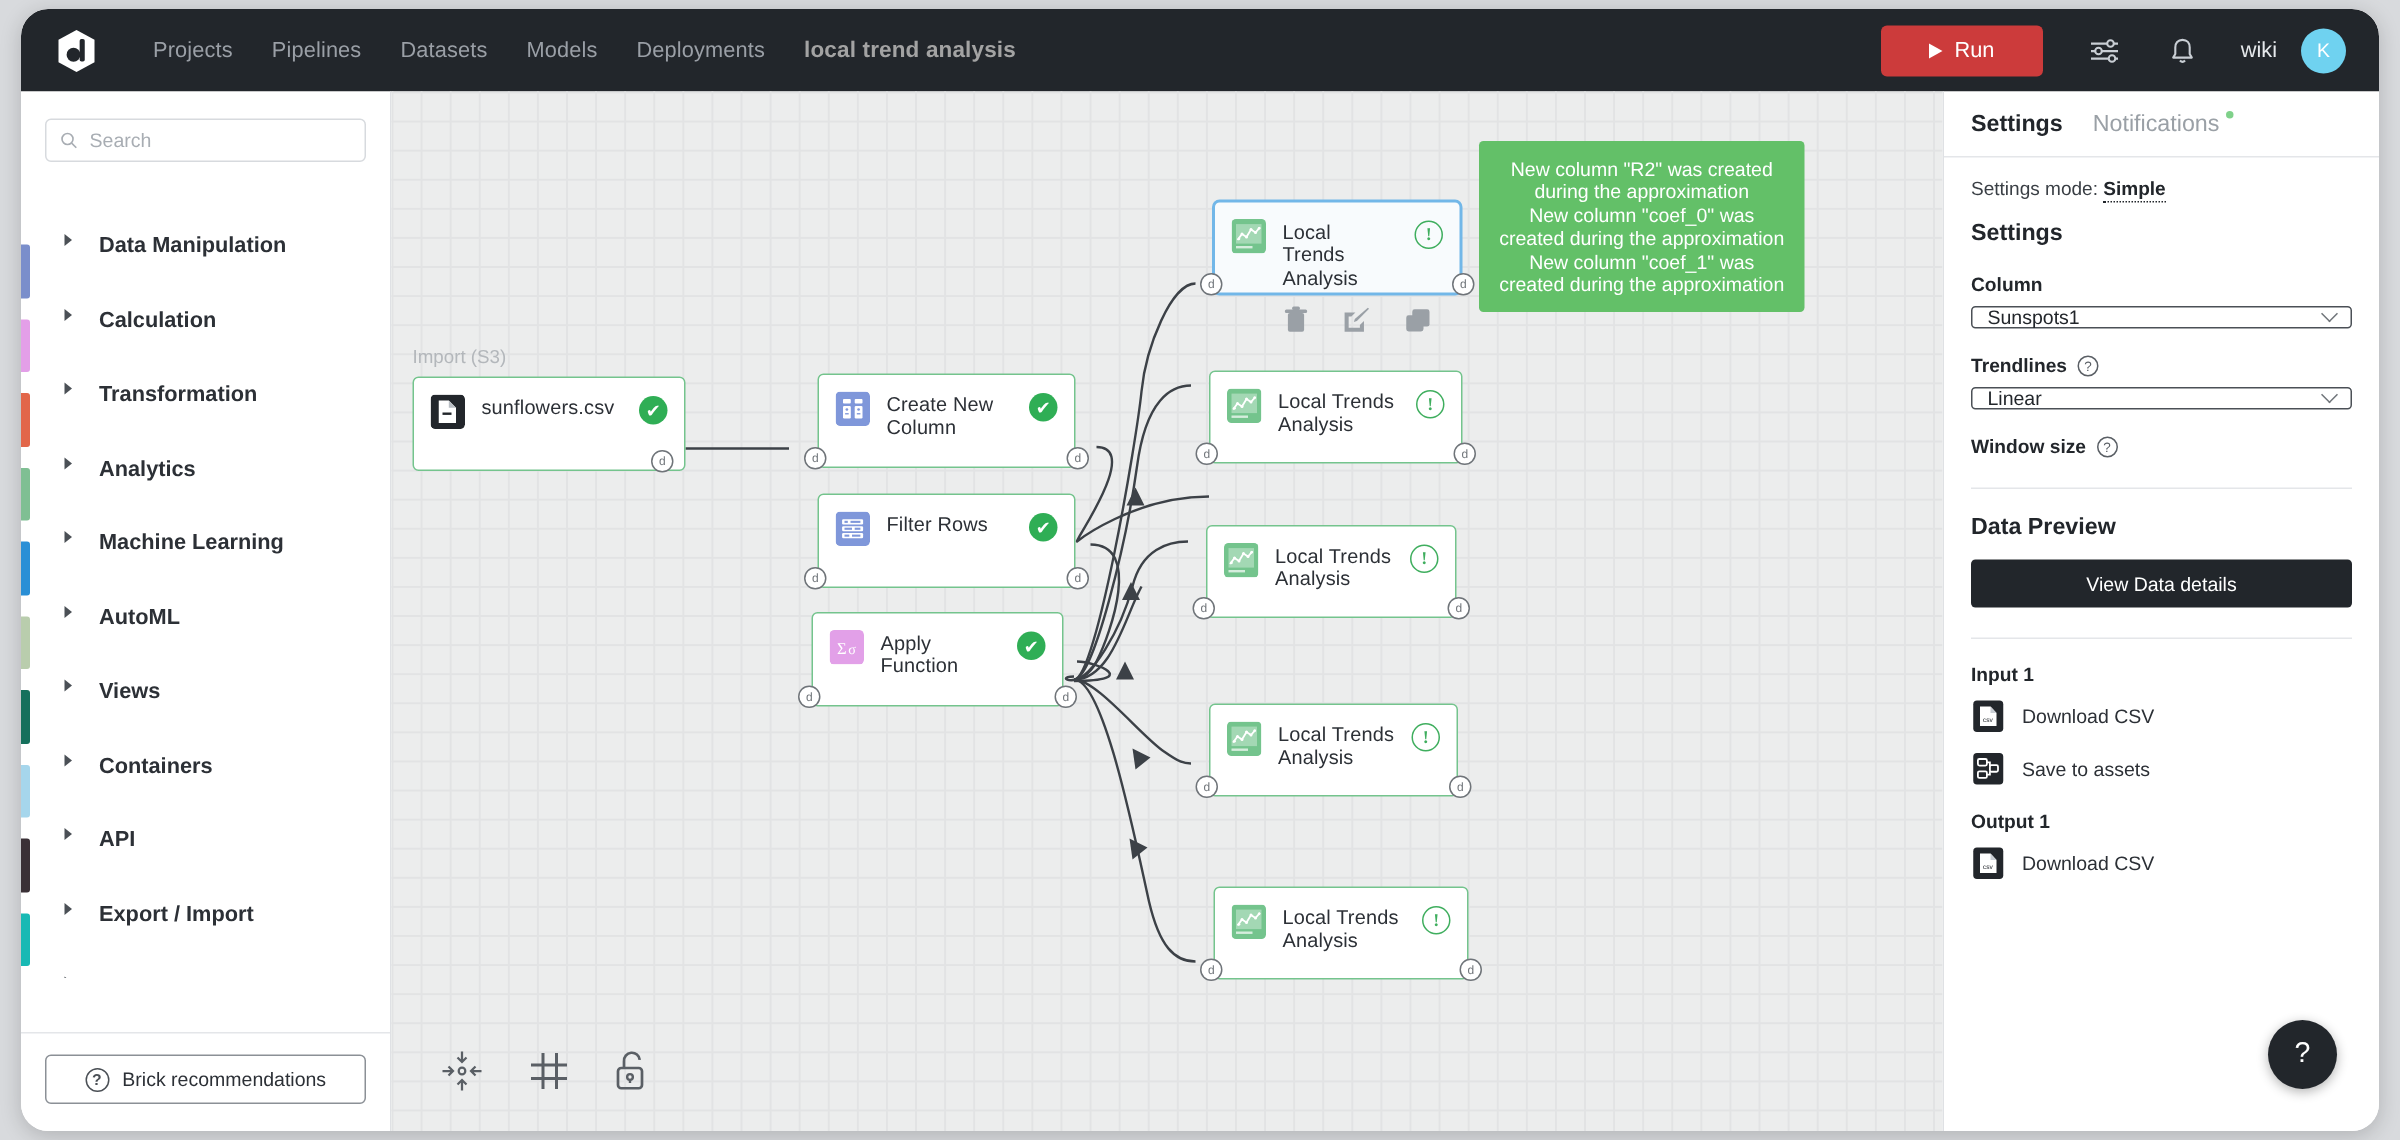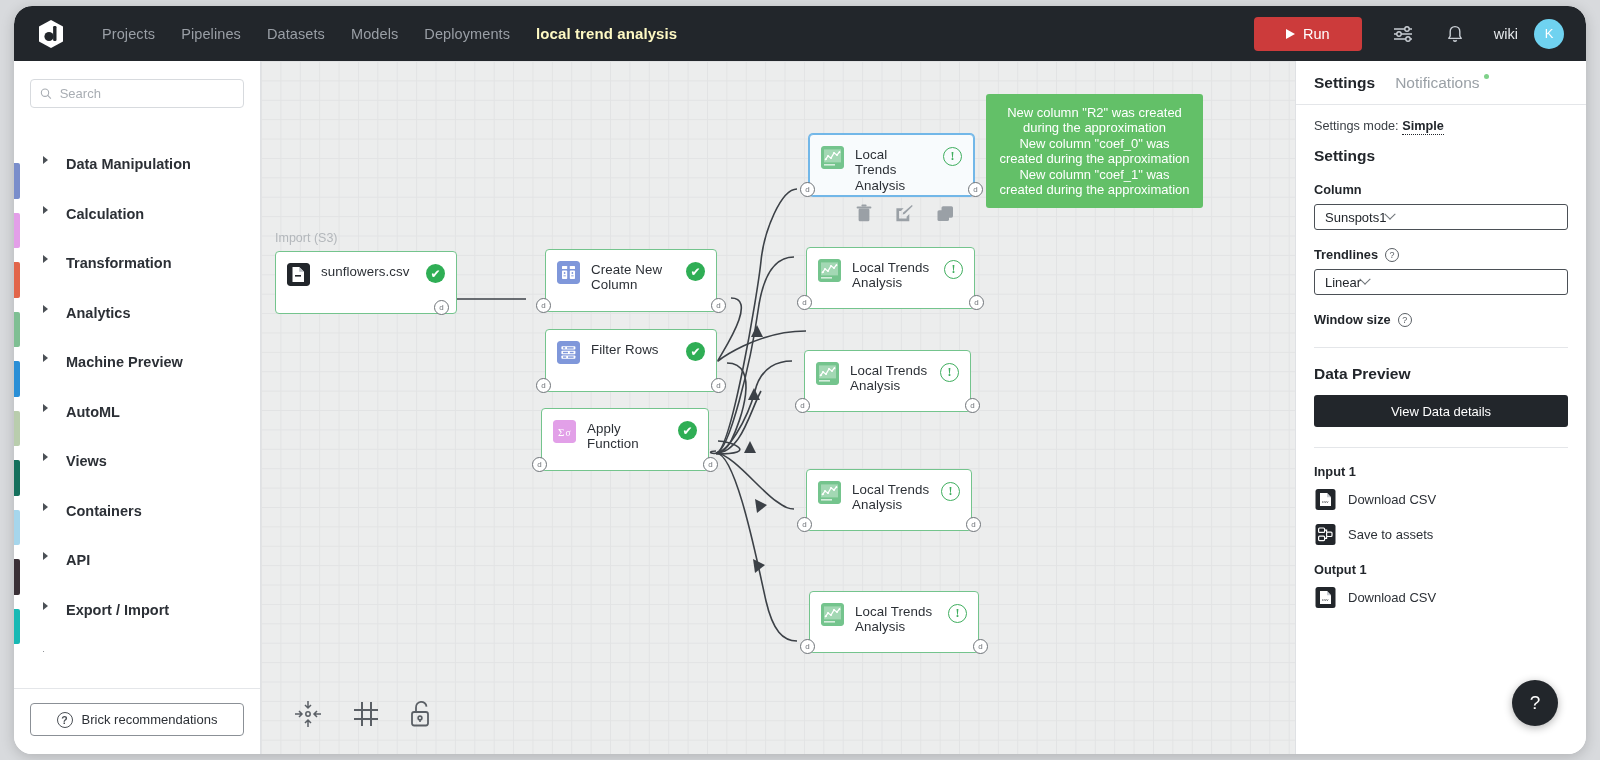--- a/index.html
+++ b/index.html
@@ -26,21 +26,21 @@
   .logo {
     margin-left: 22px; width: 30px; height: 31px;
     display: flex; align-items: center; justify-content: center;
   }
   .logo svg { display: block; }
   .navlink {
     color: #9a9fa6; font-size: 14.5px; margin-left: 26px;
     white-space: nowrap; letter-spacing: .1px;
   }
   .navlink.first { margin-left: 36px; }
-  .navlink.active { color: #fef9c3; font-weight: 600; font-size: 15px; }
+  .navlink.active { color: #a3a3a3; font-weight: 600; font-size: 15px; }
   .spacer { flex: 1 1 auto; }
   .run-btn {
     background: #cc3b3b; color: #fff; border: none;
     height: 34px; width: 108px; border-radius: 4px;
     font-size: 14.5px; display: flex; align-items: center;
     justify-content: center; gap: 8px; cursor: pointer;
   }
   .run-btn .tri {
     width: 0; height: 0; border-left: 9px solid #fff;
     border-top: 5.5px solid transparent; border-bottom: 5.5px solid transparent;
@@ -198,23 +198,24 @@
     font-size: 12.8px; font-weight: bold; color: #22262b;
     margin: 17px 0 7px 0; display: flex; align-items: center; gap: 7px;
   }
   .qbubble {
     width: 14px; height: 14px; border-radius: 50%; border: 1.2px solid #5a5f65;
     font-size: 9px; color: #5a5f65; display: flex;
     align-items: center; justify-content: center; font-weight: normal;
     cursor: pointer;
   }
   .selectbox, .textbox {
-    height: 26px; border: 1.3px solid #4b5056; border-radius: 3px;
+    height: 15px; border: 1.3px solid #4b5056; border-radius: 3px;
     display: flex; align-items: center; padding: 0 10px;
     font-size: 13px; color: #22262b; cursor: pointer; background: #fff;
+    justify-content: space-between;
   }
   .chev {
     width: 8px; height: 8px; border-right: 1.4px solid #6f7479;
     border-bottom: 1.4px solid #6f7479; transform: rotate(45deg) translate(-2px,-2px);
   }
   .divider { height: 1px; background: #e4e6e9; margin: 20px 0 0 0; }
   .dark-btn {
     height: 32px; background: #22262b; color: #fff; border: none;
     border-radius: 3px; width: 100%; font-size: 13px; cursor: pointer;
     font-family: "Liberation Sans", sans-serif; margin-top: 12px;
@@ -308,21 +309,21 @@
           <span class="clabel">Transformation</span>
         </div>
         <div class="cat">
           <span class="bar" style="background: rgb(127, 191, 147);"></span>
           <span class="arrow"></span>
           <span class="clabel">Analytics</span>
         </div>
         <div class="cat">
           <span class="bar" style="background: rgb(42, 143, 214);"></span>
           <span class="arrow"></span>
-          <span class="clabel">Machine Preview</span>
+          <span class="clabel">Machine Learning</span>
         </div>
         <div class="cat">
           <span class="bar" style="background: rgb(185, 205, 173);"></span>
           <span class="arrow"></span>
           <span class="clabel">AutoML</span>
         </div>
         <div class="cat">
           <span class="bar" style="background: rgb(21, 112, 92);"></span>
           <span class="arrow"></span>
           <span class="clabel">Views</span>

